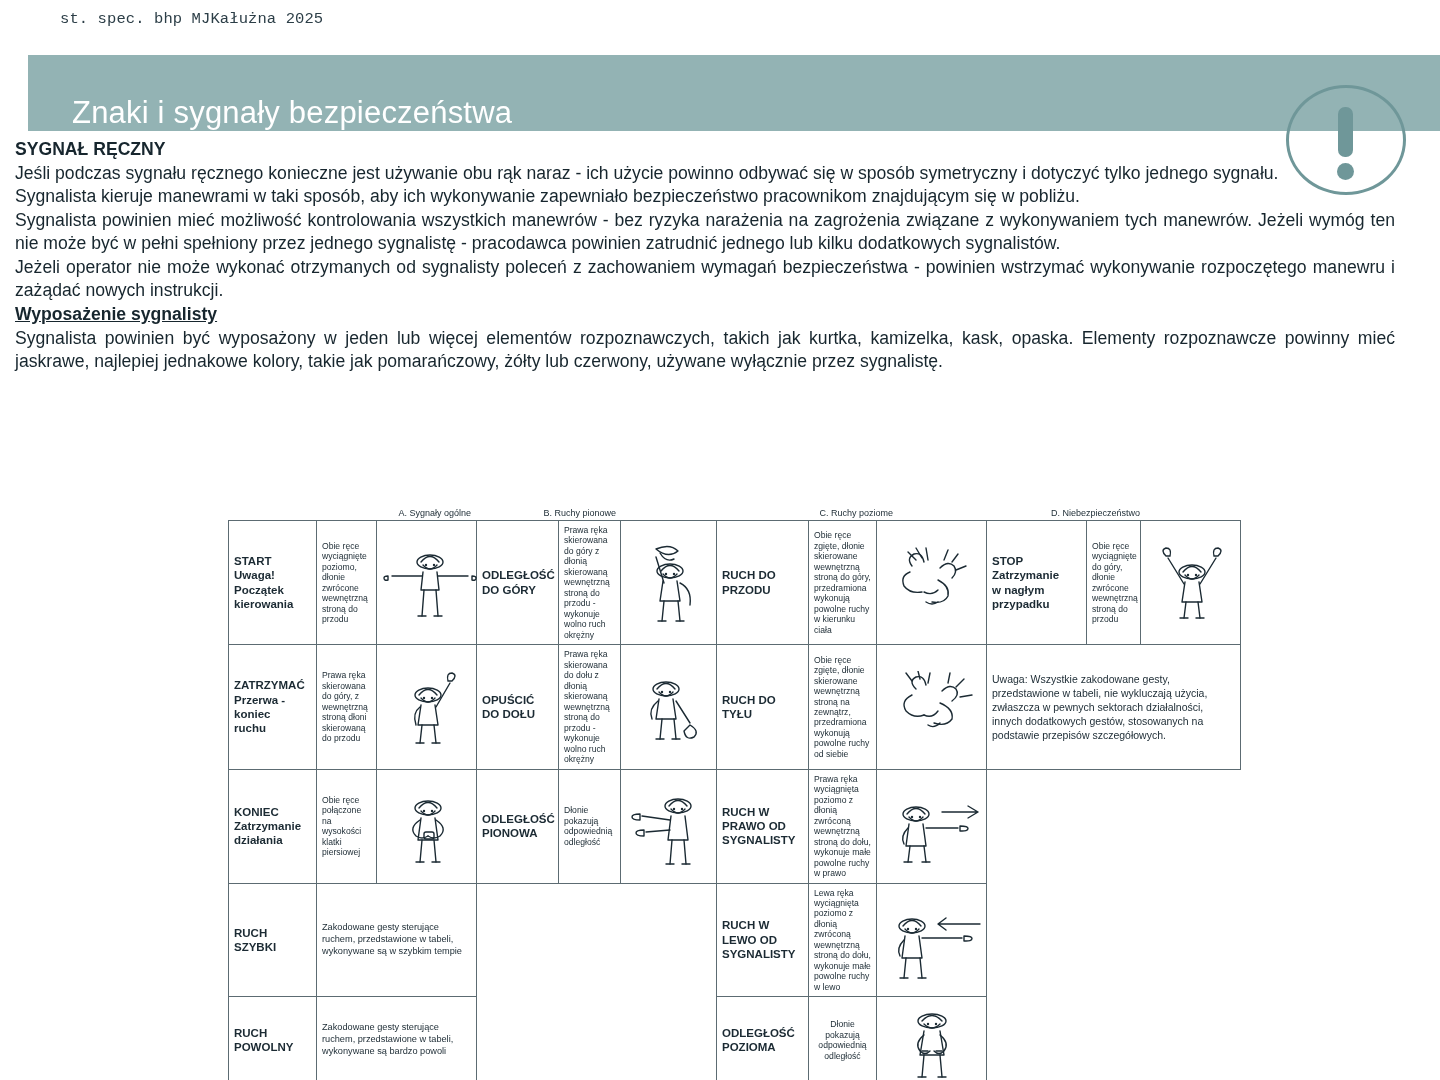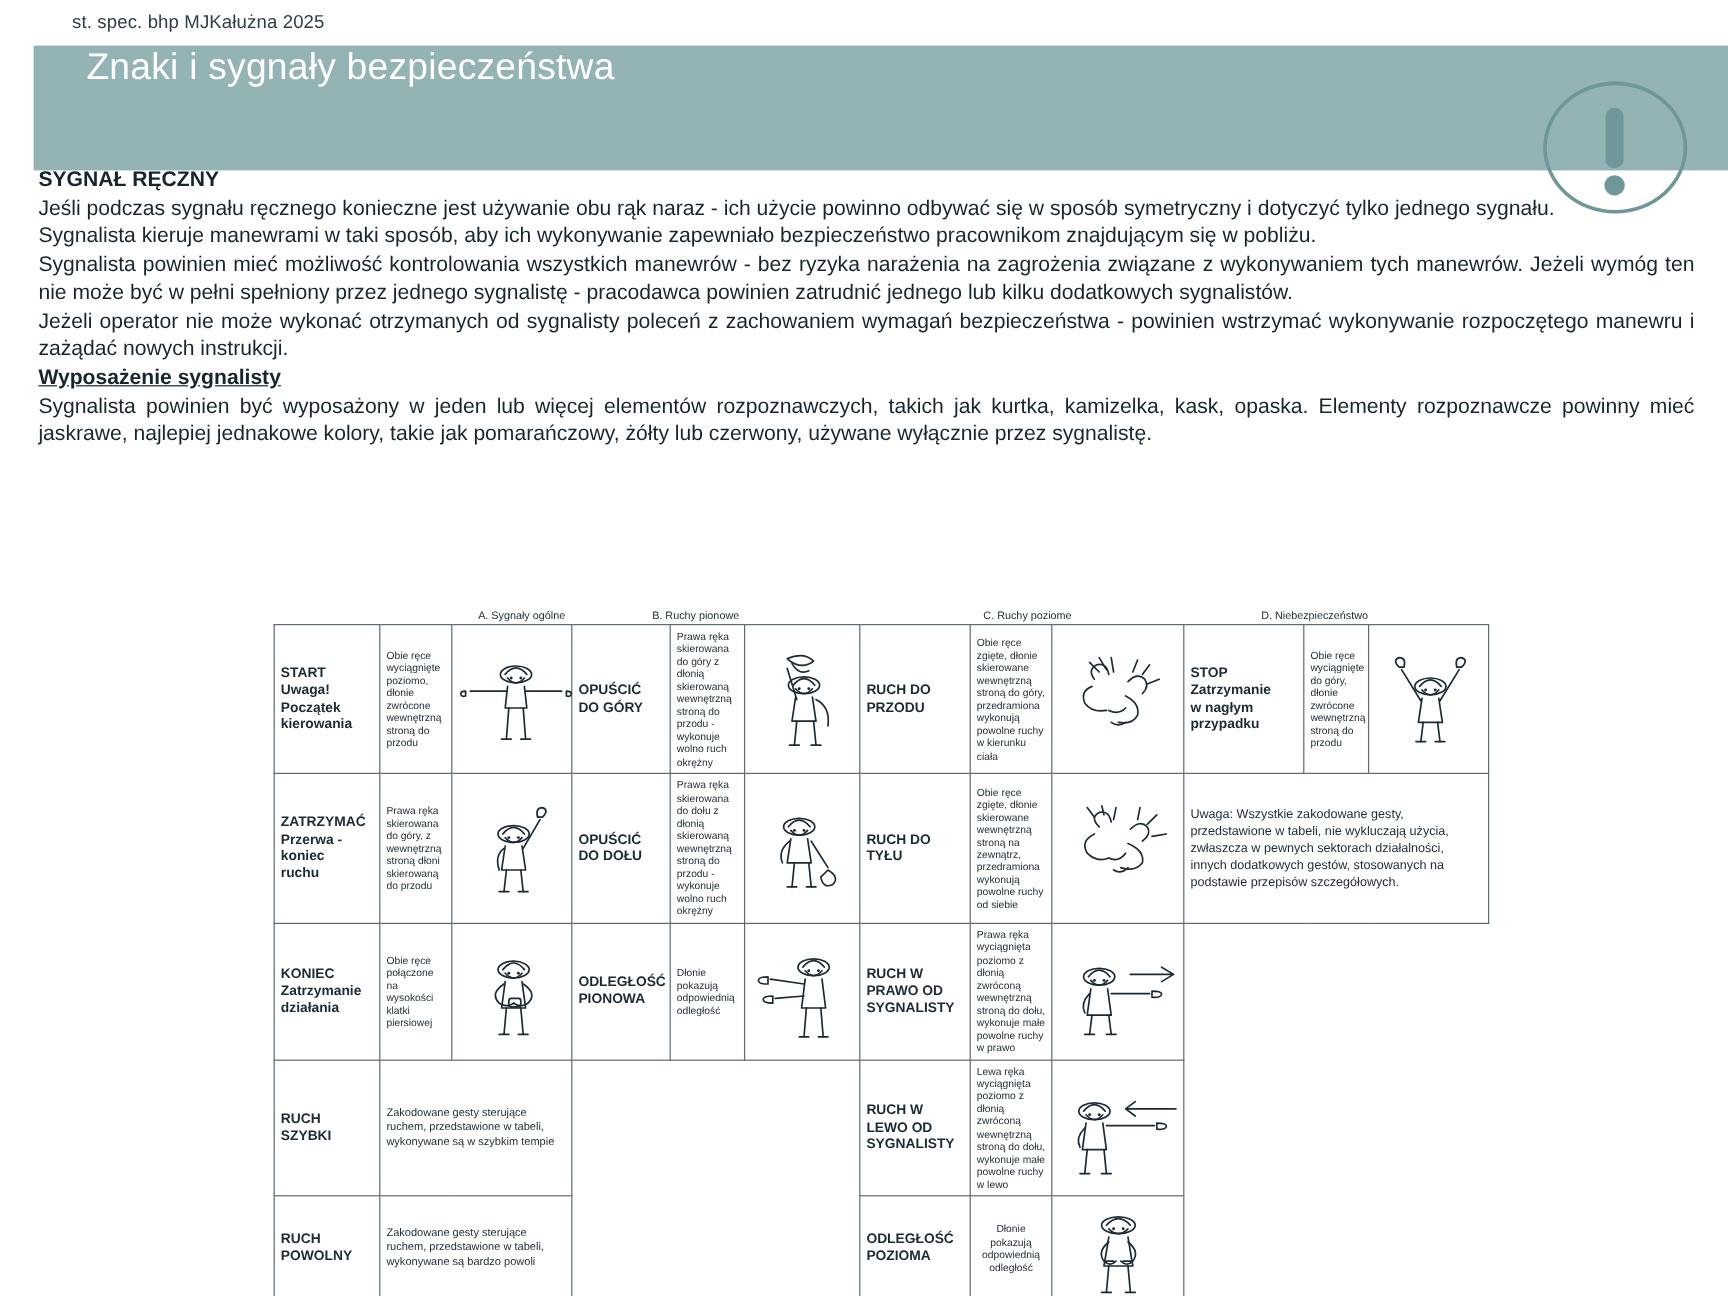--- a/index.html
+++ b/index.html
@@ -14,28 +14,29 @@
     position: relative;
   }
 
   
   .doc-meta {
     position: absolute;
     left: 60px; top: 10px;
     font-size: 15.5px;
     color: #2c3e47;
     letter-spacing: .1px;
+    font-family: Liberation Mono, monospace;
   }
   .title-band {
     position: absolute;
-    left: 28px; top: 38px;
-    width: 1412px; height: 104px;
+    left: 28px; top: 55px;
+    width: 1412px; height: 76px;
     background: #93b3b4;
     display: flex;
-    align-items: flex-start;
+    align-items: flex-end;
   }
   .title-band h1 {
     margin: 0 0 0 44px;
     font-size: 31px;
     font-weight: 400;
     color: #ffffff;
     letter-spacing: .2px;
   }
   .band-icon {
     position: absolute;
@@ -58,21 +59,21 @@
     position: absolute;
     left: 51px; top: 78px;
     width: 17px; height: 17px;
     background: #6f9799;
     border-radius: 50%;
   }
 
   
   .content {
     position: absolute;
-    left: 32px; top: 138px;
+    left: 15px; top: 138px;
     width: 1380px;
   }
   .content p {
     margin: 0;
     font-size: 17.6px;
     line-height: 1.34;
     color: #17262e;
   }
   .b { font-weight: bold; }
   .u-b { font-weight: bold; text-decoration: underline; }
@@ -199,21 +200,21 @@
           <circle class="fl" cx="44" cy="19" r="1.2"></circle>
               <circle class="fl" cx="52" cy="19" r="1.2"></circle>
           <path d="M41 26 l-2 18 h18 l-2 -18"></path>
           <path d="M40 30 H10 M56 30 H86"></path>
           <path d="M6 30 q-4 0 -4 2 q0 3 4 2 z"></path>
           <path d="M90 30 q4 0 4 2 q0 3 -4 2 z"></path>
           <path d="M42 44 l-2 26 M54 44 l2 26"></path>
           <path d="M36 70 h8 M52 70 h8"></path>
         </svg>
       </td>
-      <td class="lbl">OPUŚCIĆ DO GÓRY</td>
+      <td class="lbl">ODLEGŁOŚĆ DO GÓRY</td>
       <td class="desc">Prawa ręka skierowana do góry z dłonią skierowaną wewnętrzną stroną do przodu - wykonuje wolno ruch okrężny</td>
       <td class="pic">
         <svg class="fig" width="86" height="84" viewBox="0 0 86 84">
           <path d="M30 8 q14 -6 22 2 q-10 8 -22 -2 z"></path>
           <path d="M34 12 q6 10 14 6"></path>
           <ellipse class="hat" cx="44" cy="30" rx="13" ry="7"></ellipse>
           <path d="M35 30 q9 -11 18 0"></path>
           <path d="M37 33 q7 8 14 0"></path>
           <circle class="fl" cx="40" cy="33" r="1.2"></circle>
               <circle class="fl" cx="48" cy="33" r="1.2"></circle>

